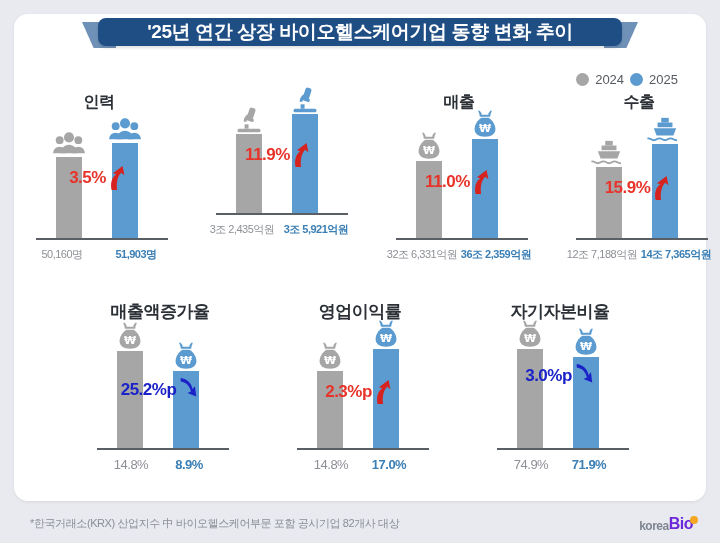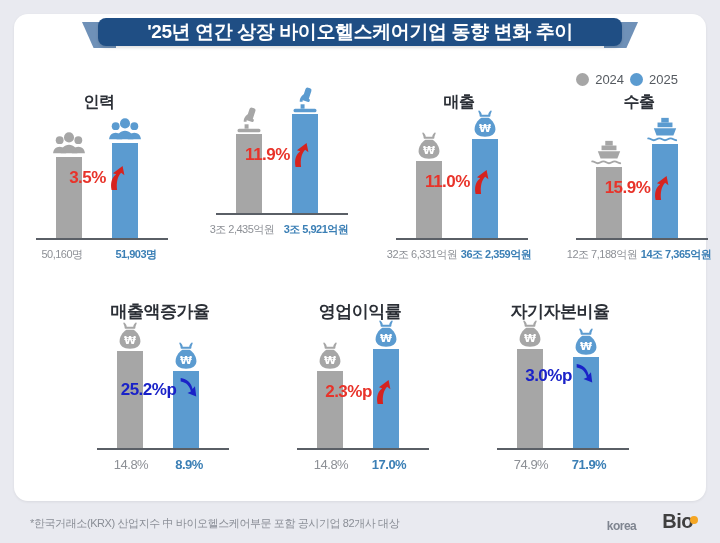--- a/index.html
+++ b/index.html
@@ -71,21 +71,21 @@
   .vals.wide .val{width:74px;font-size:11px;}
   .vals.pct .val{font-size:13px;width:58px;}
 
   
   .footnote{
     position:absolute;left:30px;bottom:12px;
     font-size:11px;color:#8a8e96;letter-spacing:-.4px;
   }
   .logo{position:absolute;right:22px;bottom:10px;display:flex;align-items:flex-end;}
   .logo .k{font-size:12px;font-weight:bold;color:#7f8590;letter-spacing:-.5px;}
-  .logo .b{font-size:20px;font-weight:bold;color:#404040;letter-spacing:-.5px;margin-left:26px;}
+  .logo .b{font-size:16px;font-weight:bold;color:#6d28d9;letter-spacing:-.5px;}
   .logo .o{width:8px;height:8px;border-radius:50%;background:#f5a623;margin-bottom:9px;margin-left:-3px;}
 </style>
 </head>
 <body>
 
 <div class="card"></div>
 
 <div class="banner-wrap">
   <div class="tail left"></div>
   <div class="tail right"></div>

